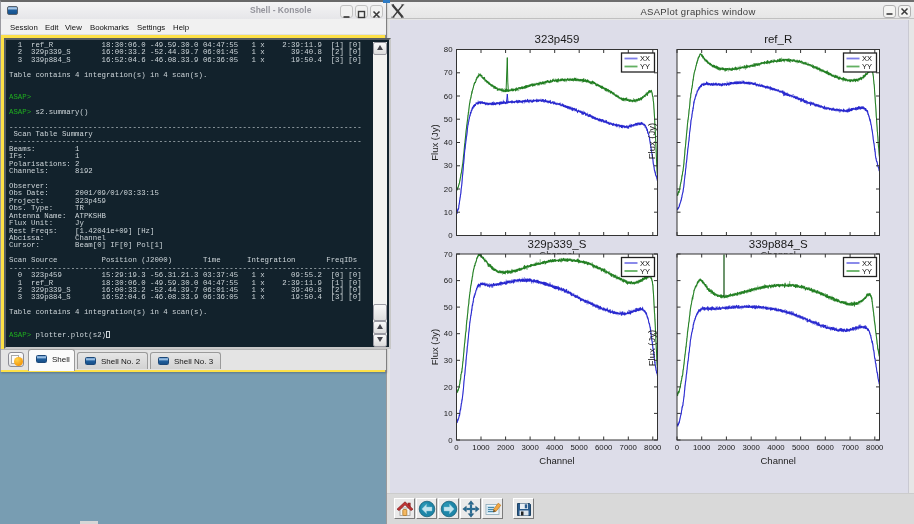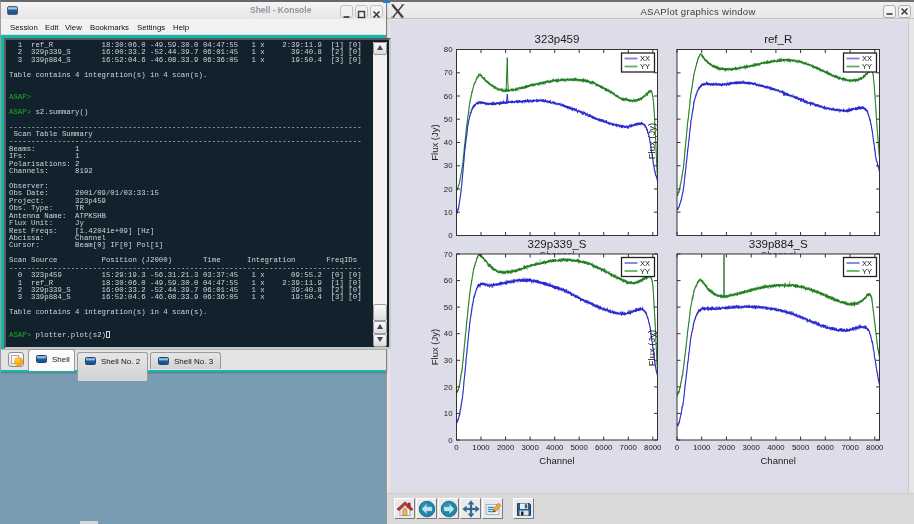--- a/index.html
+++ b/index.html
@@ -16,21 +16,21 @@
   .pbtn svg { position:absolute; left:0; top:0; }
   #xlogo { position:absolute; left:4px; top:2px; width:14px; height:14px; }
   #pcanvas { left:3px; top:20px; width:519px; height:473px; overflow:hidden; background:#dddde9; border-right:1px solid #c9c9d2; }
   #ptoolbar { left:0; top:493px; width:528px; height:31px; background:#d9d9d9; border-top:1px solid #cccccc; }
   .tbtn { position:absolute; top:4px; width:21px; height:21px; background:#eaeaea;
           border-top:1px solid #ffffff; border-left:1px solid #ffffff;
           border-right:1px solid #7c7c7c; border-bottom:1px solid #7c7c7c; }
   .tbtn svg { position:absolute; left:1px; top:1px; }
 
   
-  #kwin { left:0; top:0; width:386px; height:372px; background:#14b8a6; border-top:2px solid #686868; border-right:1px solid #8a8a8a; border-left:1px solid #9a9aa0; box-shadow:1px 1px 2px rgba(0,0,0,0.25);}
+  #kwin { left:0; top:0; width:386px; height:372px; background:#fde047; border-top:2px solid #686868; border-right:1px solid #8a8a8a; border-left:1px solid #9a9aa0; box-shadow:1px 1px 2px rgba(0,0,0,0.25);}
   #ktitle { left:0; top:0; width:385px; height:17px; background:linear-gradient(#f4f4f5,#e6e6e9); }
   #ktitle .txt { position:absolute; left:249px; top:3px; font-size:8.5px; font-weight:bold; color:#94949c; }
   .kbtn { position:absolute; top:3px; width:13px; height:13px; background:#f1f1f1; border:1px solid #c2c2c2; border-radius:3px; }
   #kicon { position:absolute; left:6px; top:4px; width:11px; height:9px; border-radius:2px;
            background:linear-gradient(#7ba7d4 0%, #b9d2ea 30%, #1f5f9e 40%, #15518d 100%); border:1px solid #56606c; }
   #kmenu { left:0; top:17px; width:385px; height:16px; background:#f1f1f1; border-bottom:1px solid #e0e0e0; font-size:7.8px; color:#101010; }
   #kmenu span { position:absolute; top:4px; }
   #kterm { left:3px; top:36px; width:387px; height:311px; background:#12222c;
            border-top:2px solid #555b60; border-left:2px solid #555b60; border-right:2px solid #c8c8c8; border-bottom:2px solid #c8c8c8; }
   #ktext { position:absolute; left:3px; top:2px; font-family:"Liberation Mono",monospace; font-size:7.35px; line-height:7.42px; color:#cdd5d9; white-space:pre; letter-spacing:0; }
@@ -478,21 +478,21 @@
     </div>
     <div class="abs" id="ktabs">
       <div id="newtab">
         <div class="doc"></div>
         <div class="ball"></div>
       </div>
       <div class="tab" style="left:27px; width:47px; background:#fbfbfb; top:-1px; height:22px;">
         <div class="scr"></div>
         <div class="lbl">Shell</div>
       </div>
-      <div class="tab" style="left:76px; width:71px; background:linear-gradient(#e6e6e6,#d2d2d2); top:2px; height:29px;">
+      <div class="tab" style="left:76px; width:71px; background:linear-gradient(#e6e6e6,#d2d2d2); top:2px; height:17px;">
         <div class="scr" style="top:4px;"></div>
         <div class="lbl" style="top:4px;">Shell No. 2</div>
       </div>
       <div class="tab" style="left:149px; width:71px; background:linear-gradient(#e6e6e6,#d2d2d2); top:2px; height:17px;">
         <div class="scr" style="top:4px;"></div>
         <div class="lbl" style="top:4px;">Shell No. 3</div>
       </div>
     </div>
   </div>
 

